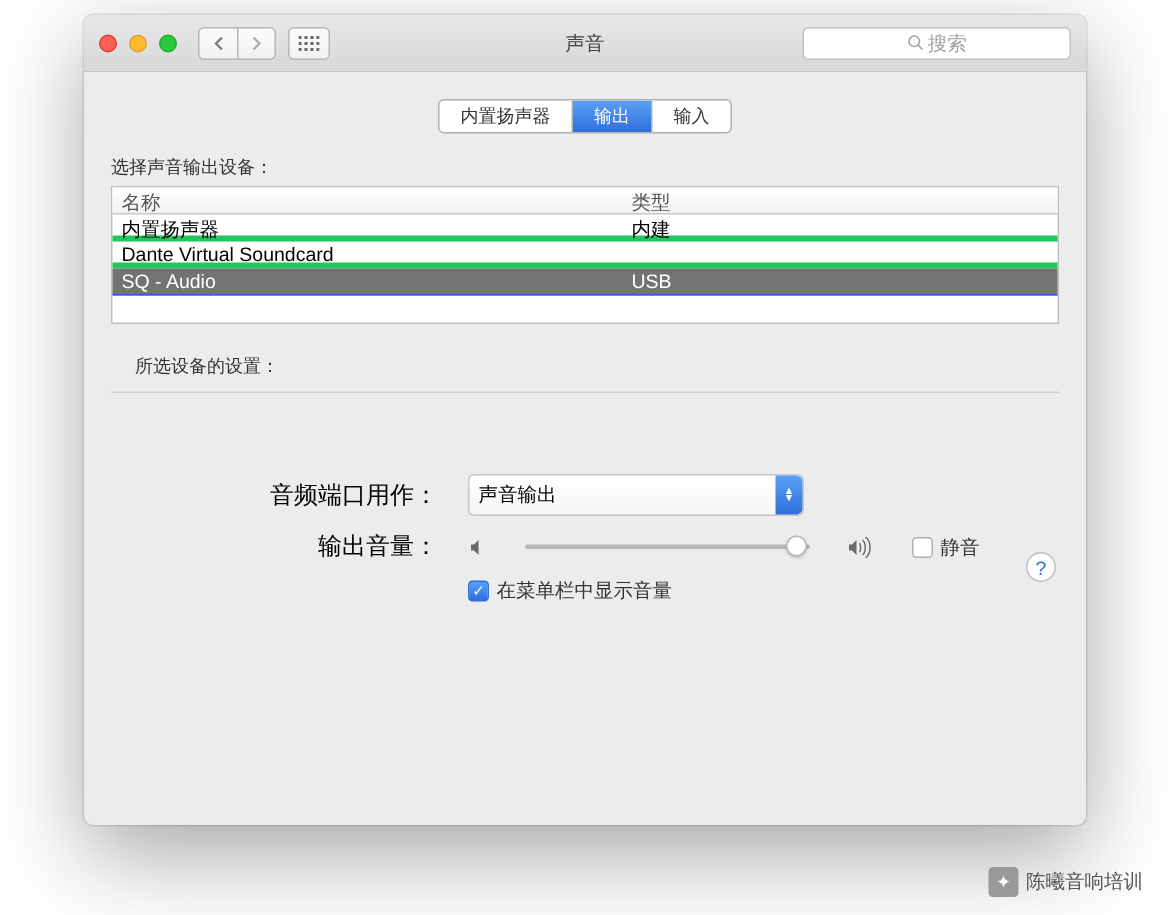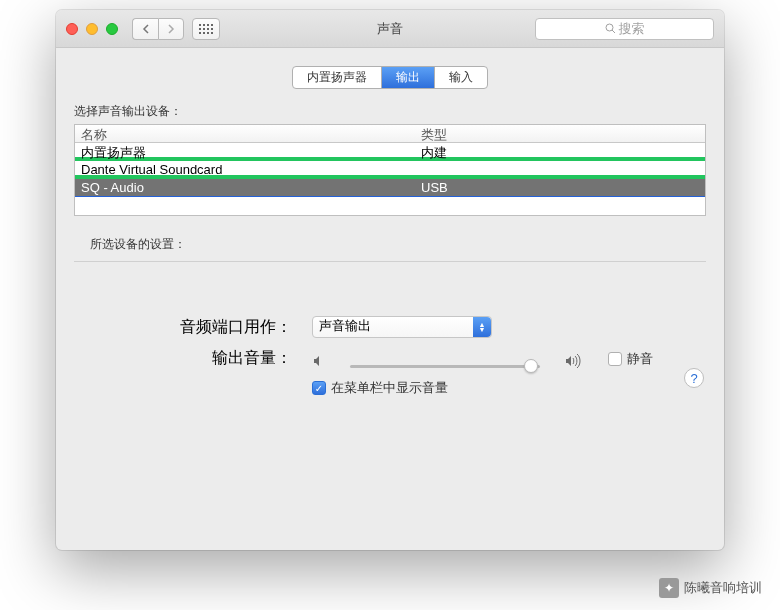--- a/index.html
+++ b/index.html
@@ -34,23 +34,23 @@
 .row div{padding:1px 6px}
 .row.sel{background:#737373;color:#fff;border-bottom:1px solid #2461d8}
 .row.empty{border:none}
 .setlabel{font-size:12px;color:#333;margin:20px 16px 8px}
 .nooutput{text-align:center;color:#666;font-size:12px;padding:28px 0 44px}
 .sep{height:0;border-top:1px solid #d0d0d0;margin:0 0 14px}
 .help{position:absolute;right:20px;top:358px;width:20px;height:20px;border:1px solid #bdbdbd;border-radius:50%;background:#fff;color:#2a6fd6;font-size:13px;display:flex;align-items:center;justify-content:center}
 .form{margin-top:54px}
 .frow{display:flex;align-items:center;margin-bottom:10px}
 .flabel{width:238px;text-align:right;padding-right:20px;font-size:16px;color:#000000}
-.select{width:180px;height:22px;border:1px solid #c6c6c6;border-radius:4px;background:linear-gradient(#fff,#f6f6f6);display:flex;align-items:flex-start;padding:0 6px;position:relative;font-size:12px}
+.select{width:224px;height:22px;border:1px solid #c6c6c6;border-radius:4px;background:linear-gradient(#fff,#f6f6f6);display:flex;align-items:center;padding:13px 6px;position:relative;font-size:12px}
 .select .arr{position:absolute;right:0;top:0;bottom:0;width:18px;background:linear-gradient(#5ba0f5,#2e6fdb);border-radius:0 4px 4px 0;display:flex;flex-direction:column;align-items:center;justify-content:center;color:#fff;font-size:7px;line-height:5px}
-.slider{display:flex;align-items:flex-end;gap:24px}
+.slider{display:flex;align-items:center;gap:24px}
 .track{width:190px;height:3px;background:#b8b8b8;border-radius:2px;position:relative}
 .knob{position:absolute;right:2px;top:-6px;width:14px;height:14px;border-radius:50%;background:#fff;border:1px solid #b8b8b8;box-shadow:0 1px 2px rgba(0,0,0,.2)}
 .spk,.spk2{color:#6a6a6a;display:flex;align-items:center}
 .chk{display:flex;align-items:center;gap:5px;font-size:12px;color:#333}
 .box{width:14px;height:14px;border:1px solid #b0b0b0;border-radius:3px;background:#fff;display:flex;align-items:center;justify-content:center}
 .box.on{background:linear-gradient(#5ba0f5,#2e6fdb);border-color:#2a6fd6;color:#fff;font-size:10px}
 .footer{position:absolute;right:18px;bottom:12px;font-size:13px;color:#555;display:flex;align-items:center;gap:5px}
 .wechat{width:20px;height:20px;border-radius:3px;background:#999;display:inline-flex;align-items:center;justify-content:center;color:#fff;font-size:12px}
 svg{display:block}
 </style>

